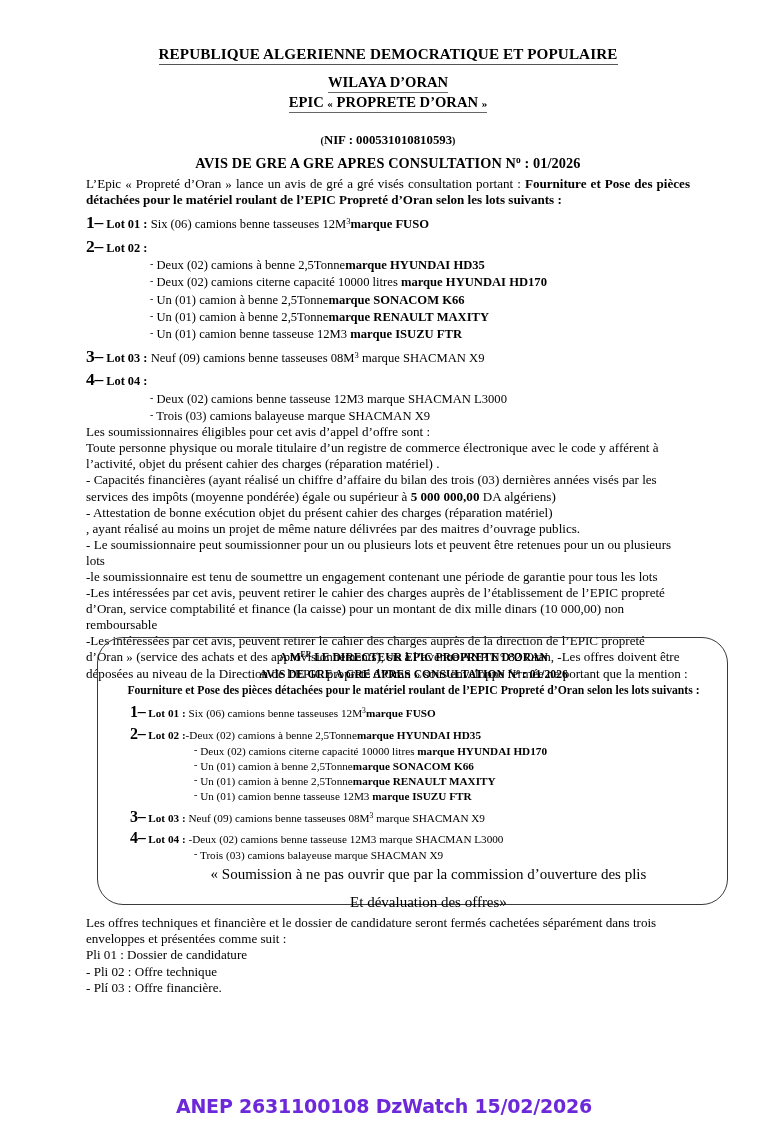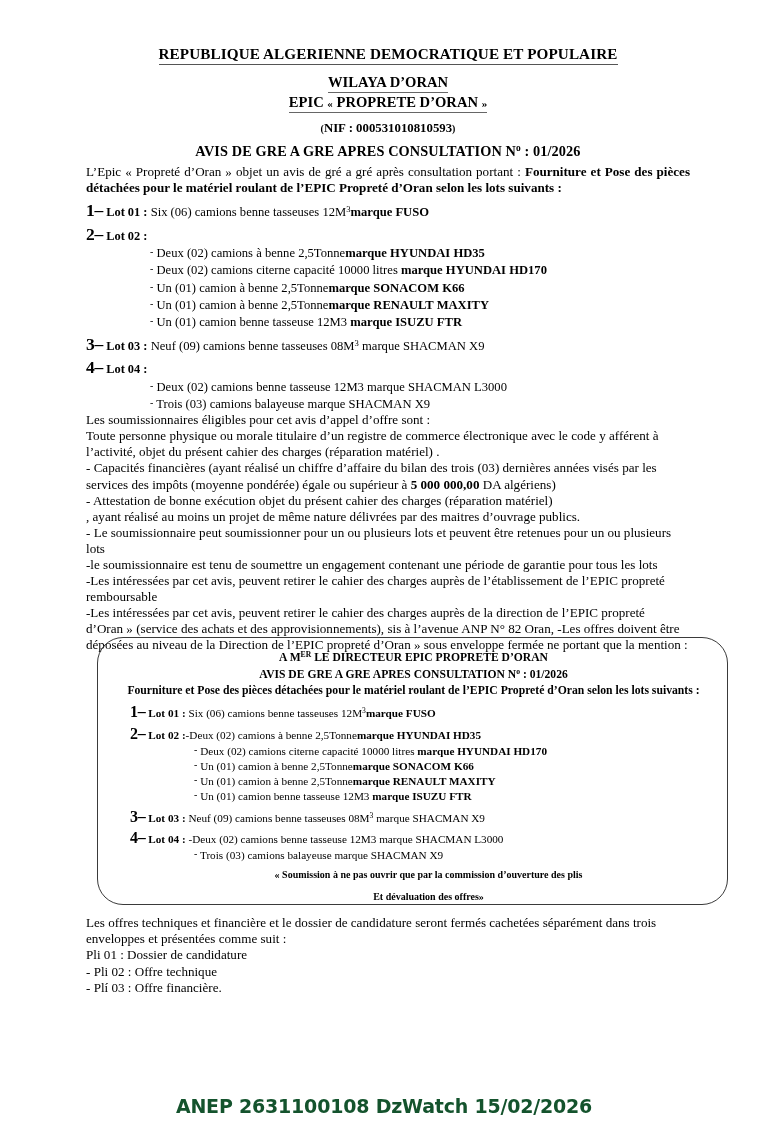--- a/index.html
+++ b/index.html
@@ -46,21 +46,21 @@
     font-size: 14.6px;
     display: inline-block;
     border-bottom: 1.3px solid #666;
     padding-bottom: 1px;
   }
   .hdr-l3 {
     font-size: 14.6px;
     display: inline-block;
     border-bottom: 1.3px solid #666;
     padding-bottom: 1px;
-    margin-bottom: 8px;
+    margin-bottom: 20px;
   }
   .hdr-l3 .guil { font-size: 11px; font-weight: bold; }
   .hdr-nif {
     font-size: 12.8px;
     margin-bottom: 7px;
   }
   .hdr-nif .paren { font-size: 10px; }
   .hdr-title {
     font-size: 14.3px;
     margin-bottom: 4px;
@@ -160,22 +160,22 @@
   }
   .box-lot-txt { font-size: 11.2px; }
   .box-sub-line {
     font-size: 11.2px;
     line-height: 14.4px;
     padding-left: 82px;
     white-space: nowrap;
   }
   .box-note {
     text-align: center;
-    font-weight: bold;
-    font-size: 10px;
+    font-weight: normal;
+    font-size: 15px;
     line-height: 15.5px;
     margin-top: 5px;
     padding-left: 30px;
   }
 
   
   .tail {
     position: absolute;
     left: 86px;
     top: 915px;
@@ -208,21 +208,21 @@
   <div class="content">
 
     <div class="hdr">
       <div><span class="hdr-l1">REPUBLIQUE ALGERIENNE DEMOCRATIQUE ET POPULAIRE</span></div>
       <div><span class="hdr-l2">WILAYA D’ORAN</span></div>
       <div><span class="hdr-l3"><span>EPIC </span><span class="guil">«</span><span> PROPRETE D’ORAN </span><span class="guil">»</span></span></div>
       <div class="hdr-nif"><span class="paren">(</span><span>NIF : 000531010810593</span><span class="paren">)</span></div>
       <div class="hdr-title"><span>AVIS DE GRE A GRE APRES CONSULTATION N</span><sup class="sm">o</sup><span> : 01/2026</span></div>
     </div>
 
-    <p class="just intro"><span>L’Epic « Propreté d’Oran » objet un avis de gré a gré après consultation portant : </span><span class="b">Fourniture et Pose des pièces détachées pour le matériel  roulant de l’EPIC Propreté d’Oran  selon les lots suivants :</span></p>
+    <p class="just intro"><span>L’Epic « Propreté d’Oran » lance un avis de gré a gré visés consultation portant : </span><span class="b">Fourniture et Pose des pièces détachées pour le matériel  roulant de l’EPIC Propreté d’Oran  selon les lots suivants :</span></p>
 
     <div class="lot-row">
       <span class="lot-num">1–</span>
       <span class="lot-lbl">Lot 01 :</span><span class="lot-txt"> Six (06) camions benne tasseuses 12M</span><sup class="sm">3</sup><span class="lot-txt b">marque FUSO</span>
     </div>
 
     <div class="lot-row">
       <span class="lot-num">2–</span>
       <span class="lot-lbl">Lot 02 :</span>
     </div>
@@ -247,20 +247,21 @@
     <p class="body">Les soumissionnaires éligibles pour cet avis d’appel d’offre sont :</p>
     <p class="body">Toute personne physique ou morale titulaire d’un registre de commerce électronique avec le code y afférent à</p>
     <p class="body">l’activité, objet  du présent cahier des charges (réparation matériel) .</p>
     <p class="body">- Capacités financières (ayant réalisé un chiffre d’affaire du bilan des trois (03) dernières années visés par les</p>
     <p class="body"><span>services des impôts  (moyenne pondérée) égale ou supérieur à </span><span class="b">5 000 000,00</span><span> DA algériens)</span></p>
     <p class="body">- Attestation de bonne exécution objet  du présent cahier des charges (réparation matériel)</p>
     <p class="body">, ayant réalisé au moins un projet de même nature délivrées par des maitres d’ouvrage publics.</p>
     <p class="body">- Le soumissionnaire peut soumissionner pour un ou plusieurs lots et peuvent être retenues pour un ou plusieurs lots</p>
     <p class="body">-le soumissionnaire est tenu de soumettre un engagement contenant une période de garantie pour tous les lots</p>
     <p class="body">-Les intéressées par cet avis, peuvent retirer le cahier des charges auprès de l’établissement de l’EPIC propreté</p>
+    <p class="body">d’Oran, service comptabilité et finance (la caisse) pour un montant de dix mille dinars  (10 000,00) non</p>
     <p class="body">remboursable</p>
     <p class="just">-Les intéressées par cet avis, peuvent retirer le cahier des charges auprès de la direction de l’EPIC propreté</p>
     <p class="just">d’Oran » (service des achats et des approvisionnements), sis à l’avenue ANP N° 82 Oran, -Les offres doivent être</p>
     <p class="body">déposées au niveau de la Direction de l’EPIC propreté d’Oran » sous enveloppe fermée ne portant que la mention :</p>
 
   </div>
 
   <div class="box">
     <div class="box-inner">
 
@@ -289,30 +290,30 @@
         <span class="box-lot-lbl">Lot 03 :</span><span class="box-lot-txt"> Neuf (09) camions benne tasseuses 08M</span><sup class="sm">3</sup><span class="box-lot-txt"> marque SHACMAN X9</span>
       </div>
 
       <div class="box-lot-row">
         <span class="box-lot-num">4–</span>
         <span class="box-lot-lbl">Lot 04 :</span><span class="box-lot-txt"> -Deux (02) camions benne tasseuse 12M3 marque SHACMAN L3000</span>
       </div>
       <div class="box-sub-line"><span class="dash-mark">-</span> <span>Trois (03) camions balayeuse marque SHACMAN X9</span></div>
 
       <div class="box-note">« Soumission à ne pas ouvrir que par la commission d’ouverture des plis</div>
-      <div class="box-note" style="margin-top:6px">Et dévaluation des offres»</div>
+      <div class="box-note" style="margin-top:12px">Et dévaluation des offres»</div>
 
     </div>
   </div>
 
   <div class="tail">
     <p>Les offres techniques et financière et le dossier de candidature seront fermés cachetées séparément dans trois</p>
     <p>enveloppes et présentées comme suit :</p>
     <p>Pli 01 : Dossier de candidature</p>
     <p>- Pli 02 : Offre technique</p>
     <p>- Plí 03 : Offre financière.</p>
   </div>
 
-  <div class="footer" style="color: #14532d;">
+  <div class="footer" style="color: #6d28d9;">
     <span>ANEP 2631100108 DzWatch 15/02/2026</span>
   </div>
 
 </div>
 
 </body></html>

